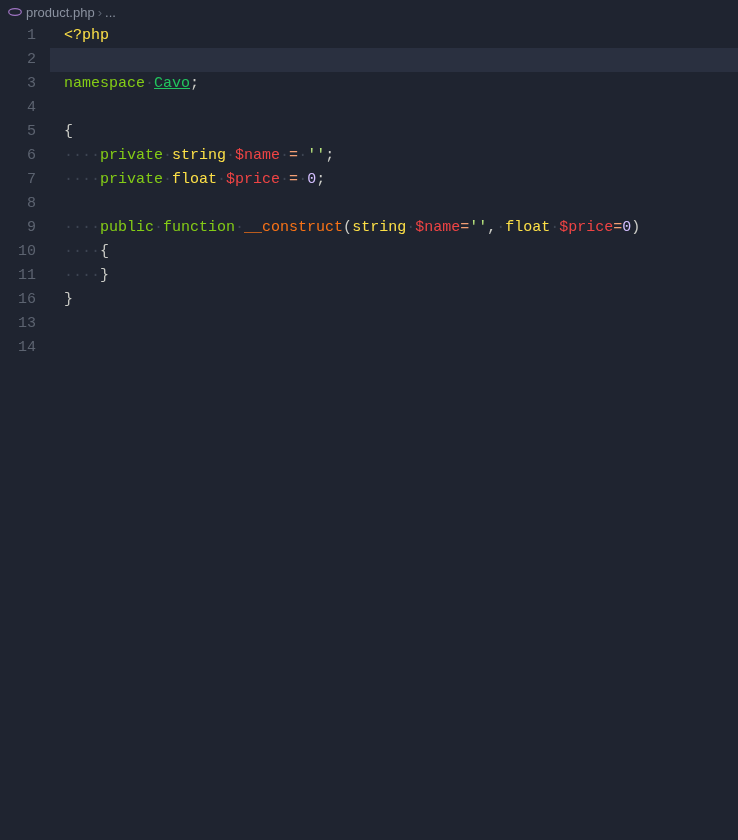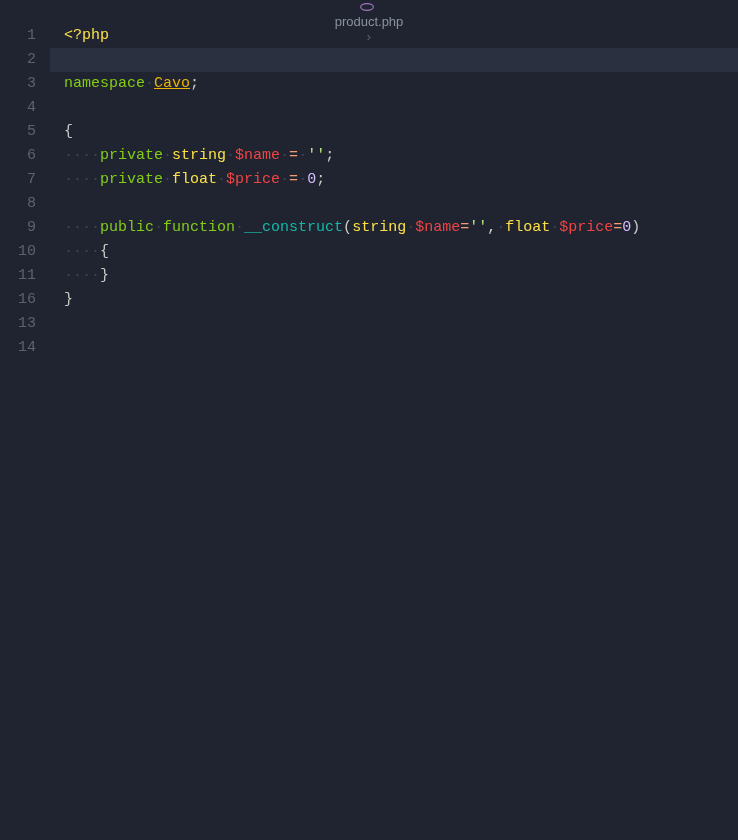--- a/index.html
+++ b/index.html
@@ -1,36 +1,36 @@
 <!DOCTYPE html>
 <html><head>
 <meta charset="utf-8">
 <style>
   * { margin:0; padding:0; box-sizing:border-box; }
   html,body { width:738px; height:840px; background:#1f2430; font-family:Consolas,'Courier New',monospace; font-size:15px; color:#cbccc6; overflow:hidden; }
-  .breadcrumb { height:24px; display:flex; align-items:center; padding:0 8px; font-size:13px; color:#8a919f; font-family:-apple-system,BlinkMacSystemFont,'Segoe UI',sans-serif;flex-direction:column; }
+  .breadcrumb { height:24px; display:flex; align-items:center; padding:0 8px; font-size:13px; color:#8a919f; font-family:-apple-system,BlinkMacSystemFont,'Segoe UI',sans-serif; }
   .breadcrumb .icon { width:14px; height:14px; margin-right:4px; display:inline-flex; align-items:center; }
   .breadcrumb .sep { margin:0 3px; color:#5c6370; }
   .editor { display:flex; height:calc(100% - 24px); }
   .gutter { width:50px; text-align:right; padding-right:14px; color:#5c6370; user-select:none; flex-shrink:0; }
   .line-num { height:24px; line-height:24px; }
   .code { flex:1; position:relative; }
   .line-row { height:24px; line-height:24px; white-space:pre; padding-left:14px; }
   .line-row.current { background:#2a3040; }
   .tk-tag     { color:#fde047; }
   .tk-keyword { color:#84cc16; }
-  .tk-ns      { color:#eab308;text-decoration:underline; }
+  .tk-ns      { color:#22c55e;text-decoration:underline; }
   .tk-punct   { color:#cbccc6; }
   .tk-op      { color:#f29e74; }
   .tk-type    { color:#fde047; }
   .tk-class   { color:#ffd580; }
   .tk-var     { color:#ef4444; }
   .tk-num     { color:#d4bfff; }
   .tk-str     { color:#bae67e; }
-  .tk-func    { color:#14b8a6; }
+  .tk-func    { color:#f97316; }
   .tk-ws      { color:#3d4452; }
 </style>
 </head>
 <body>
 
 <div class="breadcrumb">
   <span class="icon">
     <svg viewBox="0 0 16 16" width="14" height="14">
         <ellipse cx="8" cy="8" rx="7.2" ry="3.8" fill="none" stroke="#a074c4" stroke-width="1.4"></ellipse>
       </svg>

